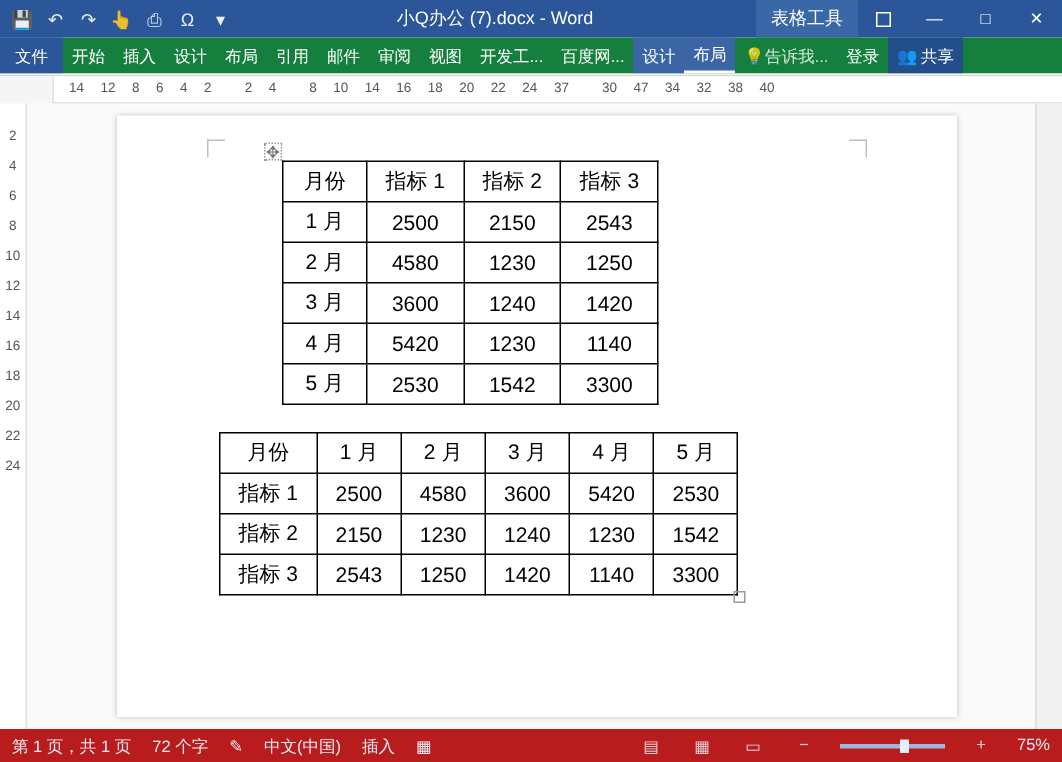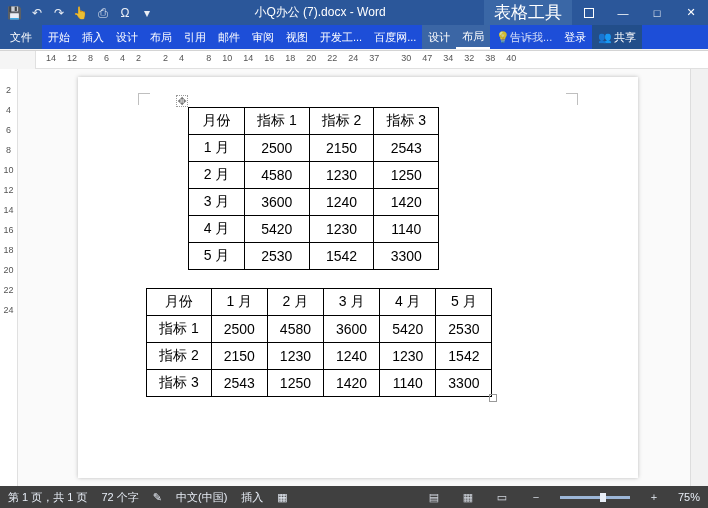--- a/index.html
+++ b/index.html
@@ -1,25 +1,25 @@
 <!DOCTYPE html>
 <html><head>
 <meta charset="utf-8">
 <style>
   * { margin: 0; padding: 0; box-sizing: border-box; }
   body { font-family: "Microsoft YaHei", sans-serif; font-size: 11px; background: #fff; width: 708px; height: 508px; overflow: hidden; display: flex; flex-direction: column; }
   .titlebar { background: #2b579a; color: #fff; height: 25px; display: flex; align-items: center; }
   .qat { display: flex; align-items: center; padding-left: 6px; gap: 4px; }
   .qat span { width: 18px; height: 18px; display: inline-flex; align-items: center; justify-content: center; font-size: 12px; opacity: .9; }
   .titlebar .title { flex: 1; text-align: center; font-size: 12px; }
-  .titlebar .tabletools { background: #3a67a6; padding: 0 10px; height: 100%; display: flex; align-items: center; font-size: 17px; text-align: right; }
+  .titlebar .tabletools { background: #3a67a6; padding: 0 10px; height: 100%; display: flex; align-items: center; font-size: 12px; text-align: right; }
   .wincontrols { display: flex; align-items: center; gap: 0; }
   .wincontrols span { width: 34px; height: 25px; display: inline-flex; align-items: center; justify-content: center; font-size: 11px; }
   .wincontrols .box { border: 1px solid #fff; width: 10px; height: 10px; display: inline-block; }
-  .tabs { background: #1d4ed8; color: #fff; height: 24px; display: flex; align-items: center; font-size: 11px; }
+  .tabs { background: #15803d; color: #fff; height: 24px; display: flex; align-items: center; font-size: 11px; }
   .tabs .tab { padding: 0 6px; height: 100%; display: flex; align-items: center; white-space: nowrap; }
   .tabs .file { background: #2b579a; padding: 0 10px; }
   .tabs .active { background: #2b579a; border-bottom: 2px solid #fff; }
   .tabs .contextual { background: #3b66a5; }
   .tabs .tell { opacity: .8; }
   .tabs .share { background: #224e8a; padding: 0 6px; display:flex;align-items:center;gap:2px;}
   .ribbon { background: #f3f3f3; height: 2px; border-bottom:1px solid #d4d4d4; }
   .rulerbar { display: flex; background: #fafafa; height: 18px; }
   .vruler-space { width: 36px; background: #f5f5f5; border-right:1px solid #e0e0e0;}
   .hruler { flex:1; background:#fff; position:relative; overflow:hidden; border-bottom:1px solid #e0e0e0;}
@@ -31,21 +31,21 @@
   .page .corner { position:absolute; width:12px; height:12px; border-color:#bfbfbf; }
   .page .tl { top:16px; left:60px; border-top:1px solid #bfbfbf; border-left:1px solid #bfbfbf;}
   .page .tr { top:16px; right:60px; border-top:1px solid #bfbfbf; border-right:1px solid #bfbfbf;}
   .tbl-wrap { position:relative; display:flex; flex-direction:column; align-items:center; margin-bottom:18px;}
   .table-anchor { position:absolute; top:-12px; left:-12px; font-size:11px; color:#777; border:1px dotted #999; width:12px; height:12px; display:flex; align-items:center; justify-content:center;}
   table { border-collapse:collapse; }
   td, th { border:1px solid #000; padding:4px 12px; font-size:14px; text-align:center; font-weight:normal;}
   .t1 td, .t1 th { min-width:56px; }
   .t2 td, .t2 th { min-width:48px; }
   .resize-handle{position:absolute;bottom:-5px;right:-5px;width:8px;height:8px;border:1px solid #999;}
-  .statusbar { height:22px; background:#404040; color:#e8eef7; display:flex; align-items:center; font-size:11px; padding:0 8px; gap:14px;}
+  .statusbar { height:22px; background:#b91c1c; color:#e8eef7; display:flex; align-items:center; font-size:11px; padding:0 8px; gap:14px;}
   .statusbar .spacer{flex:1;}
   .statusbar .viewbtn{width:20px;height:14px;display:inline-flex;align-items:center;justify-content:center;opacity:.85;}
   .zoom-slider{width:70px;height:3px;background:#9db7d8;position:relative;}
   .zoom-slider .thumb{position:absolute;top:-3px;left:40px;width:6px;height:9px;background:#e8eef7;}
   .scroll-right{width:18px;background:#f1f1f1;border-left:1px solid #ddd;}
 </style>
 </head>
 <body>
 
 <div class="titlebar">

